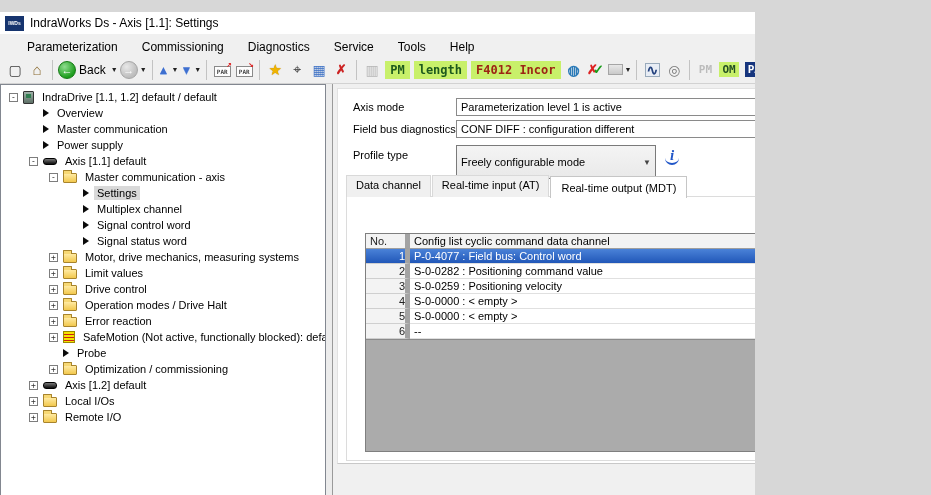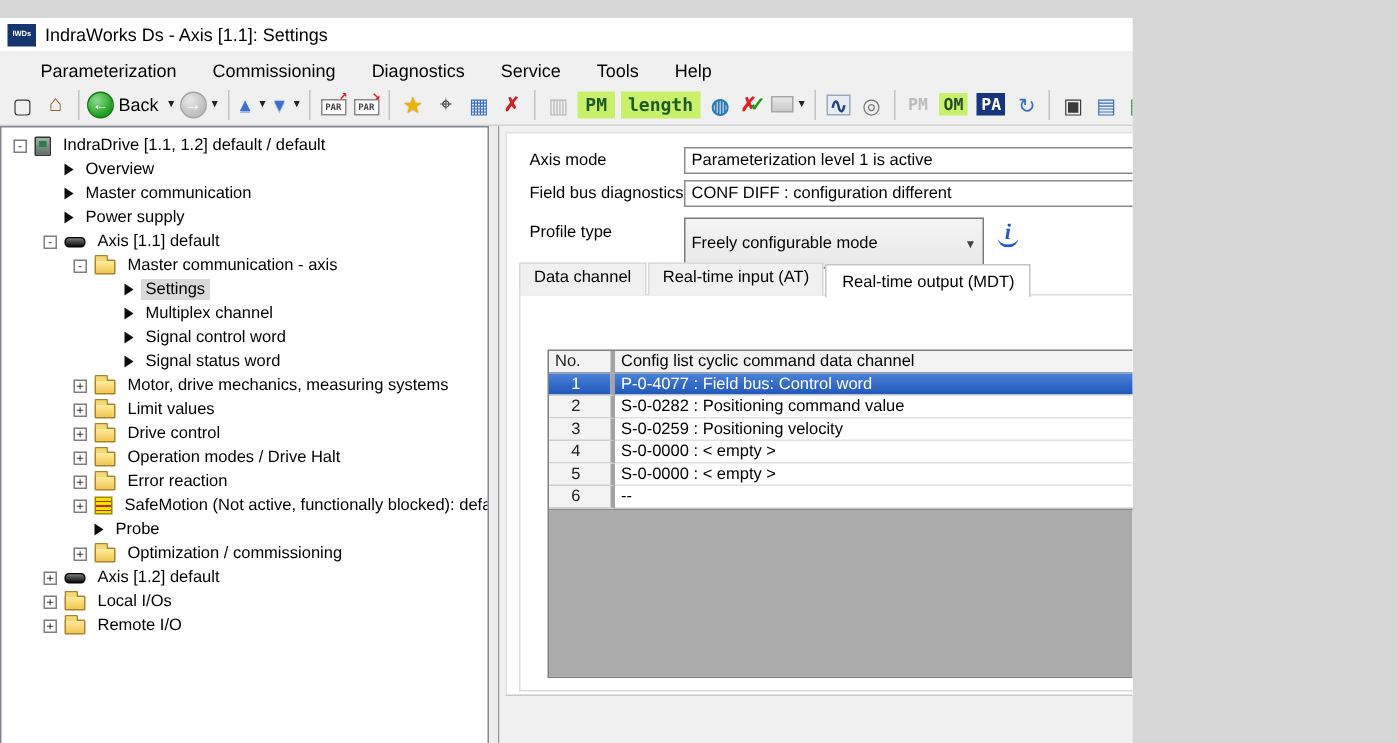--- a/index.html
+++ b/index.html
@@ -78,21 +78,21 @@
 
   
   .tabstrip { position:absolute; left:8px; top:86px; height:22px; display:flex; z-index:2; }
   .tab { padding:3px 9px 3px 9px; background:#f0f0f0; border:1px solid #d9d9d9; border-bottom:none; font-size:11px; margin-right:1px; }
   .tab.active { background:#fff; border-color:#c6c6c6; padding:5px 10px; position:relative; top:1px; }
   .tabpage { position:absolute; left:8px; top:107px; width:568px; height:265px; background:#fff; border:1px solid #dcdcdc; }
 
   
   .tablewrap { position:absolute; left:18px; top:36px; width:537px; border:1px solid #7f7f7f; }
   .trow { display:flex; height:15px; line-height:14px; font-size:11px; }
-  .trow .numc { width:44px; flex:none; background:#f3f3f3; border-right:3px solid #a3a3a3; border-bottom:1px solid #cfcfcf; text-align:right; padding-right:20px; color:#222; }
+  .trow .numc { width:44px; flex:none; background:#f3f3f3; border-right:5px solid #a3a3a3; border-bottom:1px solid #cfcfcf; text-align:right; padding-right:0; color:#222; }
   .trow .datac { flex:1; padding-left:4px; border-bottom:1px solid #e0e0e0; display:flex; align-items:center; overflow:hidden; }
   .trow.head .numc { text-align:left; padding-left:4px; border-bottom:1px solid #9e9e9e; }
   .trow.head .datac { background:#f3f3f3; border-bottom:1px solid #9e9e9e; }
   .trow.selrow .numc { background:linear-gradient(#4a82d8,#2157b8); color:#fff; }
   .trow.selrow .datac { background:linear-gradient(#4a82d8,#2157b8); color:#fff; padding-right:16px;align-items:center; }
   .rowcombo { margin-left:auto; width:17px; height:13px; background:#f0f0f0; border:1px solid #9a9a9a; color:#444; font-size:7px; display:flex; align-items:center; justify-content:center; }
   .grayfill { height:112px; background:#ababab; border-top:1px solid #8a8a8a; }
 </style>
 </head>
 <body>
@@ -163,20 +163,23 @@
       <span class="tbtn">
         <span class="g-gray">▥</span>
       </span>
       <span class="tbtn">
         <span class="badge ">PM</span>
       </span>
       <span class="tbtn">
         <span class="badge ">length</span>
       </span>
       <span class="tbtn">
+        <span class="badge badge-red">F4012 Incor</span>
+      </span>
+      <span class="tbtn">
         <span class="g-globe">◍</span>
       </span>
       <span class="tbtn checkx">
         <span class="x">✗</span>
         <span class="v">✓</span>
       </span>
       <span class="tbtn">
         <span class="mont"></span>
         <span class="drop">▼</span>
       </span>

